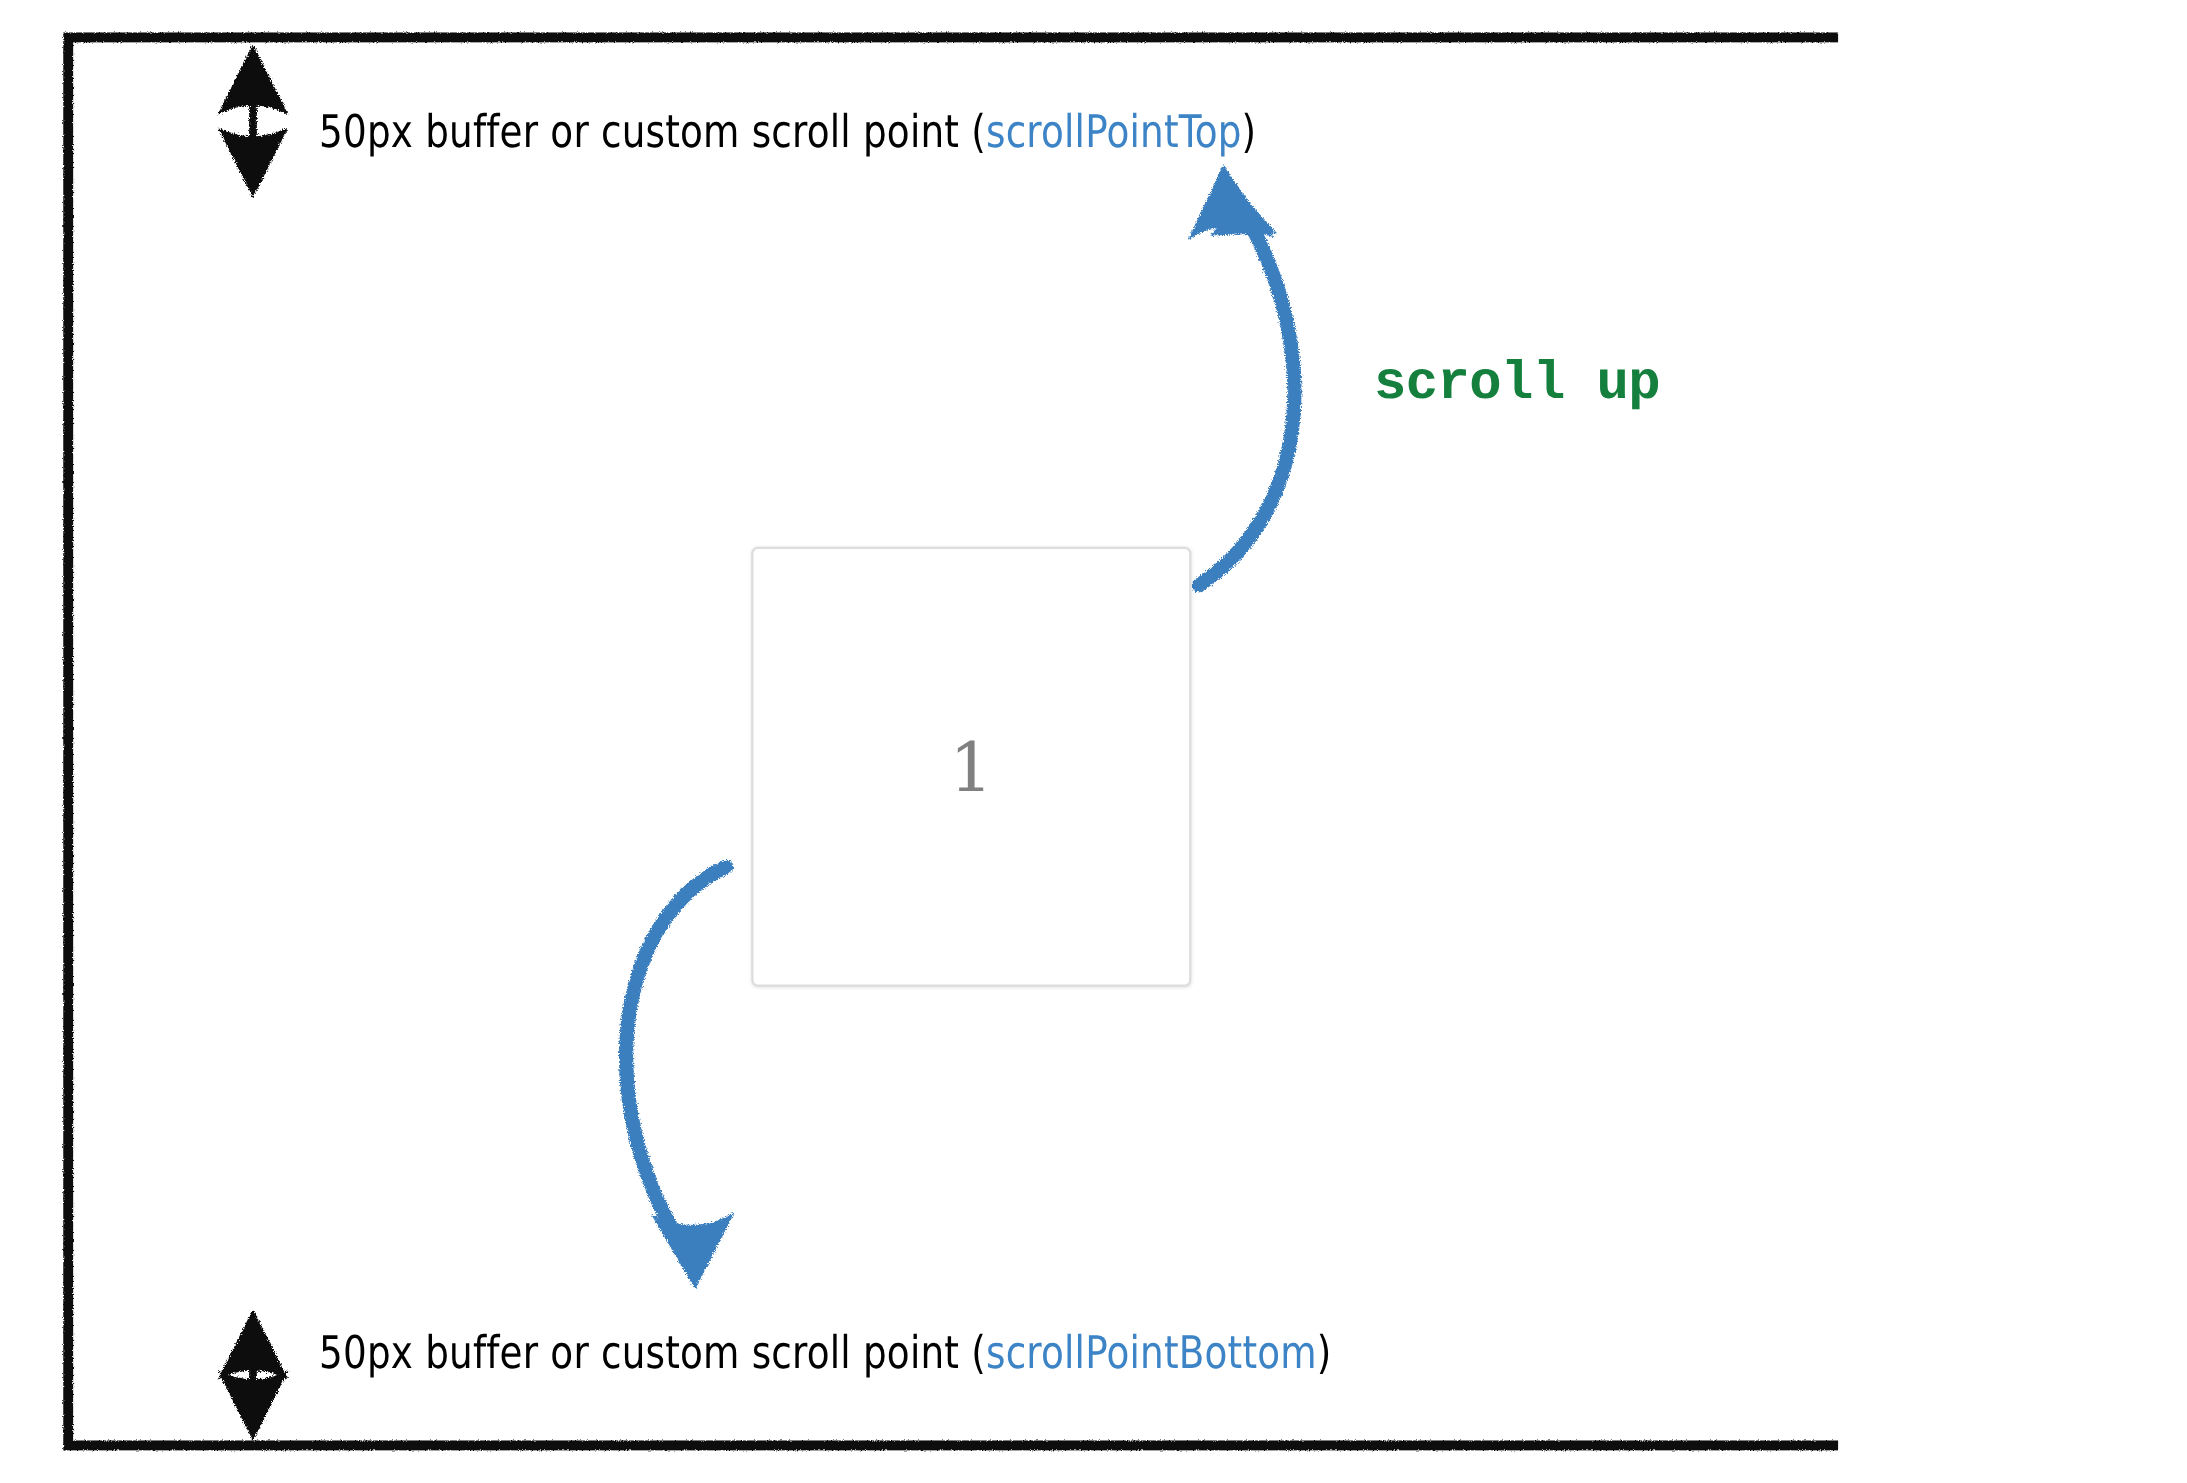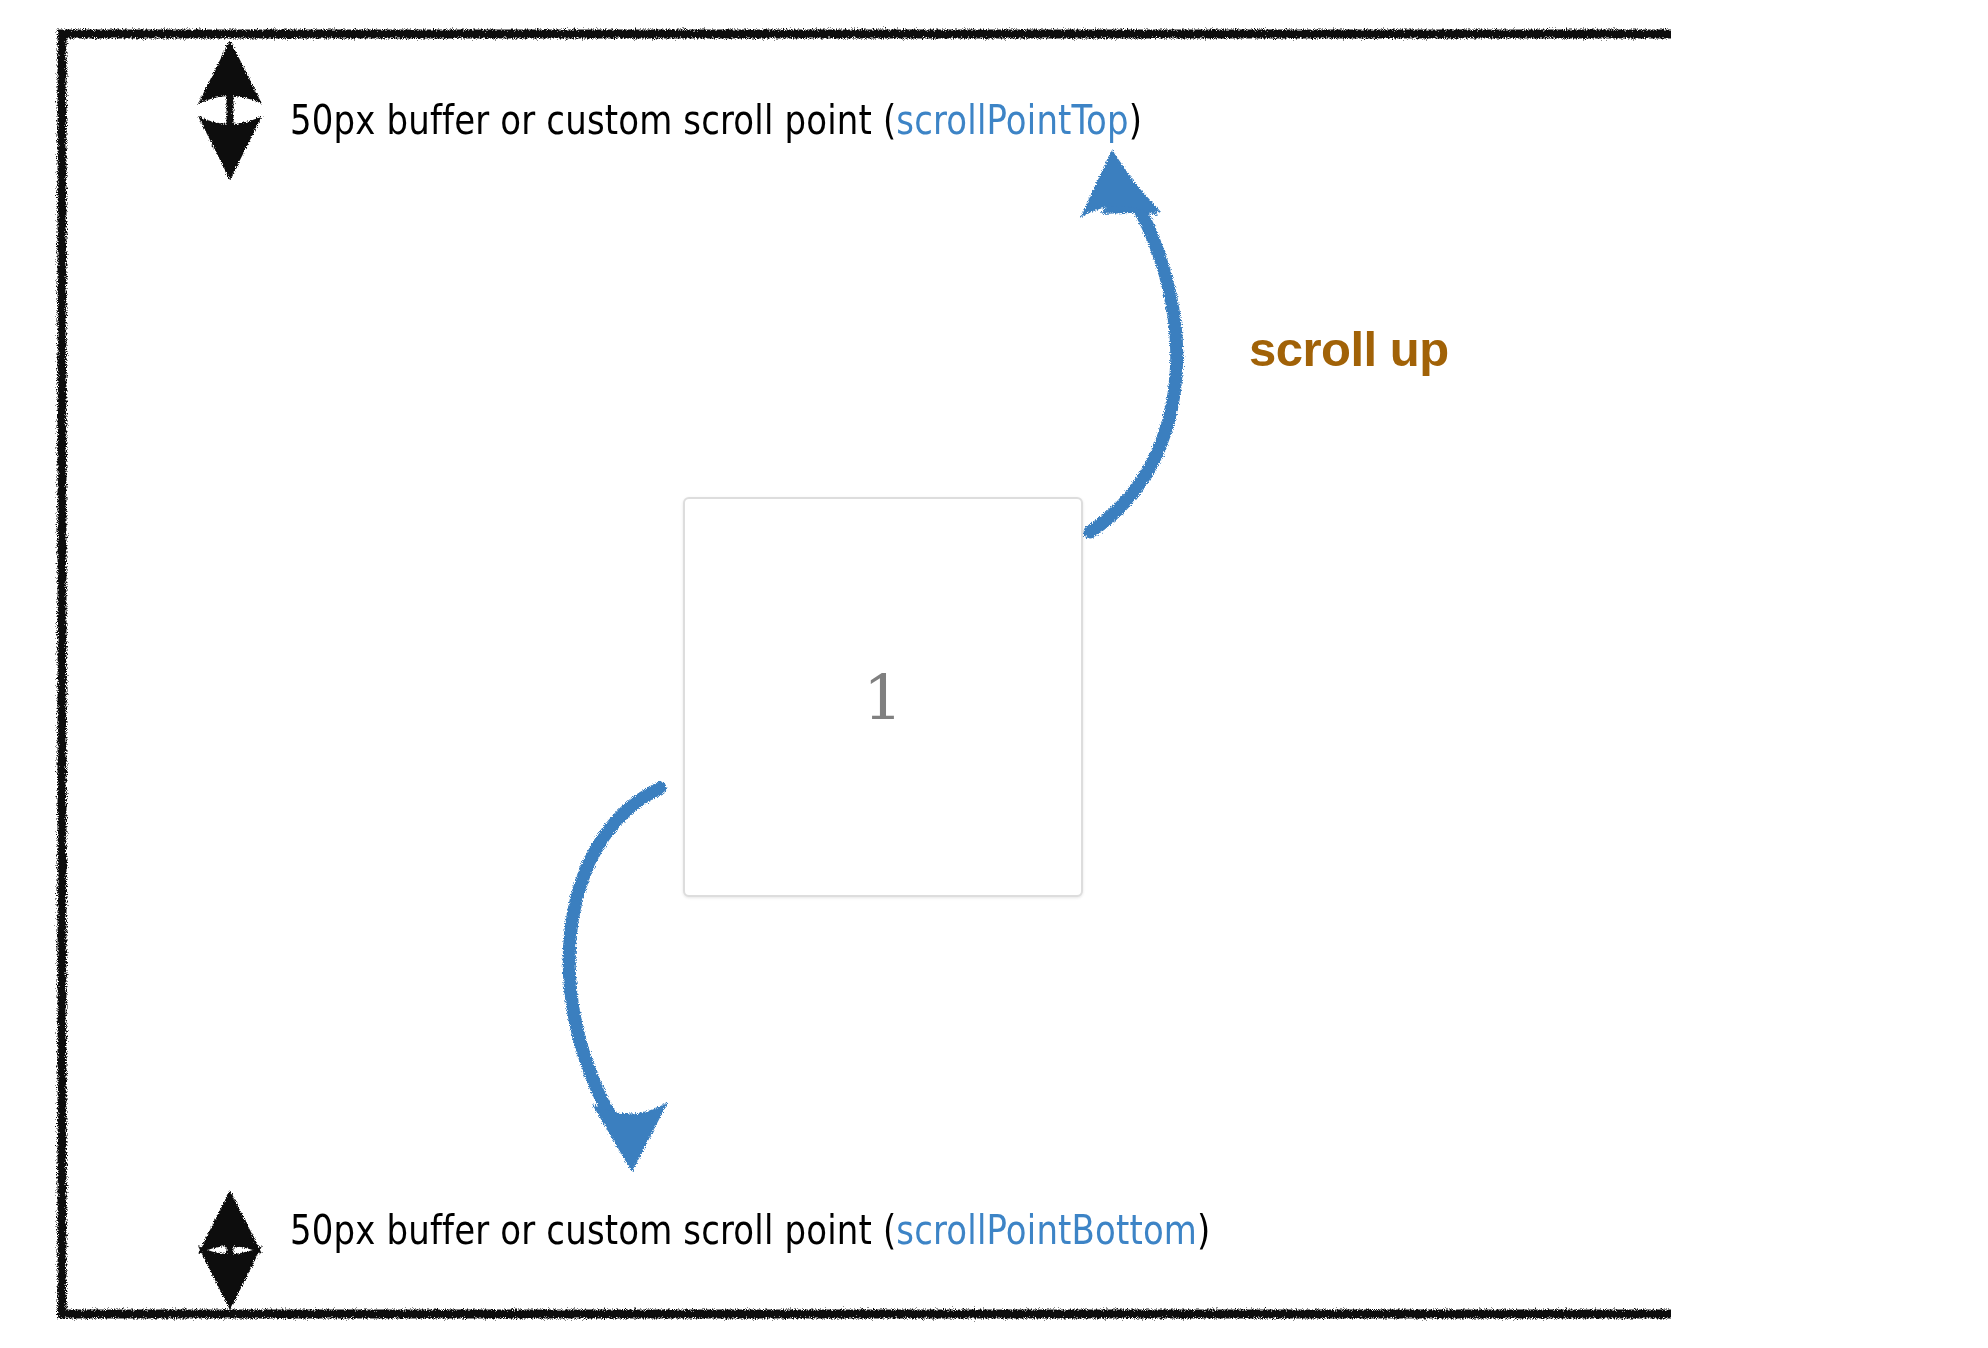--- a/index.html
+++ b/index.html
@@ -35,23 +35,23 @@
     color: #000000;
     letter-spacing: 0.2px;
     transform: scaleX(0.92);
     transform-origin: left center;
   }
   .caption .code {
     color: #3D84C6;
   }
   
   .marker {
-    font-family: Liberation Sans, sans-serif;
+    font-family: Liberation Mono, monospace;
     font-weight: bold;
-    color: #a16207;
+    color: #15803d;
     letter-spacing: -0.5px;
   }
   .marker.small { font-size: 49px; }
   .marker.big   { font-size: 66px; letter-spacing: -1px; }
 
   
   #card {
     position: absolute;
     left: 683px;
     top: 497px;

